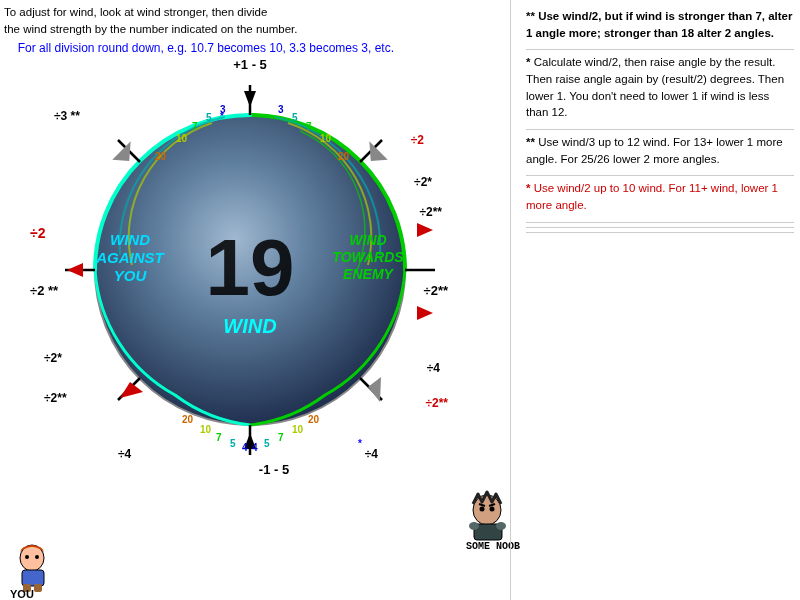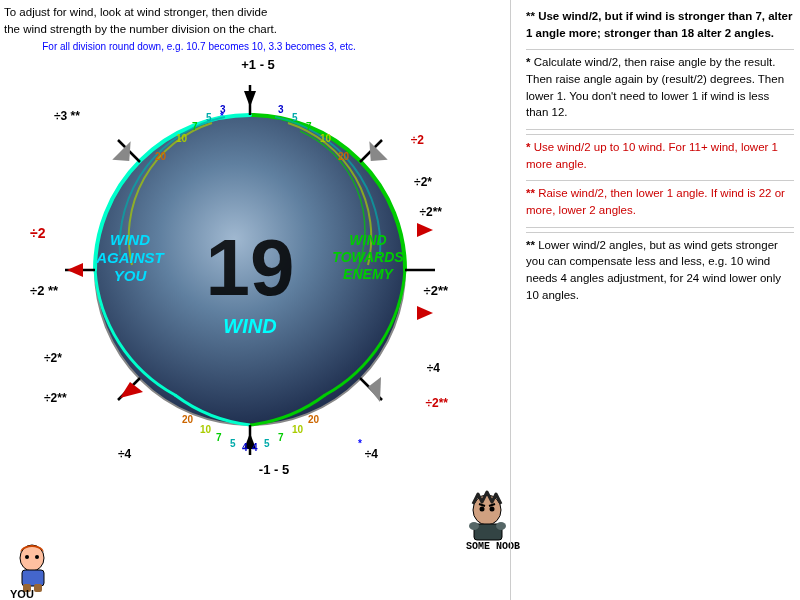--- a/index.html
+++ b/index.html
@@ -38,22 +38,22 @@
       top: 4px;
       left: 4px;
       width: 390px;
       font-size: 11.5px;
       color: #000;
       line-height: 1.5;
     }
 
     #division-note {
       color: #00f;
-      font-size: 10px;
-      text-align: center;
+      font-size: 12px;
+      text-align: right;
       width: 390px;
     }
 
     
     #chart-container {
       position: absolute;
       top: 55px;
       left: 30px;
       width: 440px;
       height: 440px;
@@ -119,21 +119,21 @@
 
     
   </style>
 </head>
 <body>
 
 <div id="left-panel">
 
   <div id="header-text">
     <div>To adjust for wind, look at wind stronger, then divide</div>
-    <div>the wind strength by the number division on the chart.</div>
+    <div>the wind strength by the number indicated on the number.</div>
     <div id="division-note">For all division round down, e.g. 10.7 becomes 10, 3.3 becomes 3, etc.</div>
   </div>
 
   <div id="chart-container">
 
     <svg id="arc-svg" viewBox="0 0 440 440" xmlns="http://www.w3.org/2000/svg">
 
       <defs>
         <radialGradient id="bgGrad" cx="45%" cy="40%" r="60%">
           <stop offset="0%" stop-color="#a0b8d0"></stop>
@@ -232,21 +232,21 @@
       <text x="212" y="396" font-size="10" font-weight="bold" fill="#0000cc" font-family="Arial">4</text>
 
       <text x="278" y="368" font-size="10" font-weight="bold" fill="#cc6600" font-family="Arial">20</text>
       <text x="262" y="378" font-size="10" font-weight="bold" fill="#aacc00" font-family="Arial">10</text>
       <text x="248" y="386" font-size="10" font-weight="bold" fill="#00cc00" font-family="Arial">7</text>
       <text x="234" y="392" font-size="10" font-weight="bold" fill="#00aaaa" font-family="Arial">5</text>
       <text x="222" y="396" font-size="10" font-weight="bold" fill="#0000cc" font-family="Arial">4</text>
 
     </svg>
 
-    <div class="div-label" style="top:2px; left:50%; transform:translateX(-50%); font-size:13px; font-weight:bold;margin-left:8px;">+1 - 5</div>
+    <div class="div-label" style="top:2px; left:50%; transform:translateX(-50%); font-size:13px; font-weight:bold;">+1 - 5</div>
 
     <div class="div-label" style="bottom:18px; left:50%; transform:translateX(-50%); font-size:13px; font-weight:bold;margin-left:24px;">-1 - 5</div>
 
     <div class="div-label" style="top:54px; left:24px; font-size:12px;">
       <span>÷3 **</span>
     </div>
 
     <div class="div-label" style="top:78px; right:46px; font-size:12px; color:#cc0000;">÷2</div>
 
     <div class="div-label" style="top:120px; right:38px; font-size:12px;">÷2*</div>
@@ -329,38 +329,34 @@
 
   <div class="divider-line"></div>
 
   <div class="rp-section">
     <span class="rp-bold-black">*</span>
     <span> Calculate wind/2, then raise angle by the result. Then raise angle again by (result/2) degrees. Then lower 1.  You don't need to lower 1 if wind is less than 12.</span>
   </div>
 
   <div class="divider-line"></div>
 
+  <div class="rp-section">
+    <span class="rp-bold-black">**</span>
+    <span> Use wind/3 up to 12 wind. For 13+ lower 1 more angle.  For 25/26 lower 2 more angles.</span>
+  </div>
 
   <div class="divider-line"></div>
 
   <div class="rp-section">
     <span class="rp-bold-red">*</span>
     <span class="rp-red"> Use wind/2 up to 10 wind. For 11+ wind, lower 1 more angle.</span>
   </div>
 
   <div class="divider-line"></div>
 
-  <div class="rp-section">
-    <span class="rp-bold-red">**</span>
-    <span class="rp-red"> Raise wind/2, then lower 1 angle.  If wind is 22 or more, lower 2 angles.</span>
-  </div>
-
-  <div class="divider-line"></div>
-
-
-  <div class="divider-line"></div>
-
-  <div class="rp-section">
-    <span class="rp-bold-black">**</span>
-    <span> Lower wind/2 angles, but as wind gets stronger you can compensate less and less, e.g. 10 wind needs 4 angles adjustment, for 24 wind lower only 10 angles.</span>
-  </div>
+
+  <div class="divider-line"></div>
+
+
+  <div class="divider-line"></div>
+
 
 </div>
 
 </body></html>

